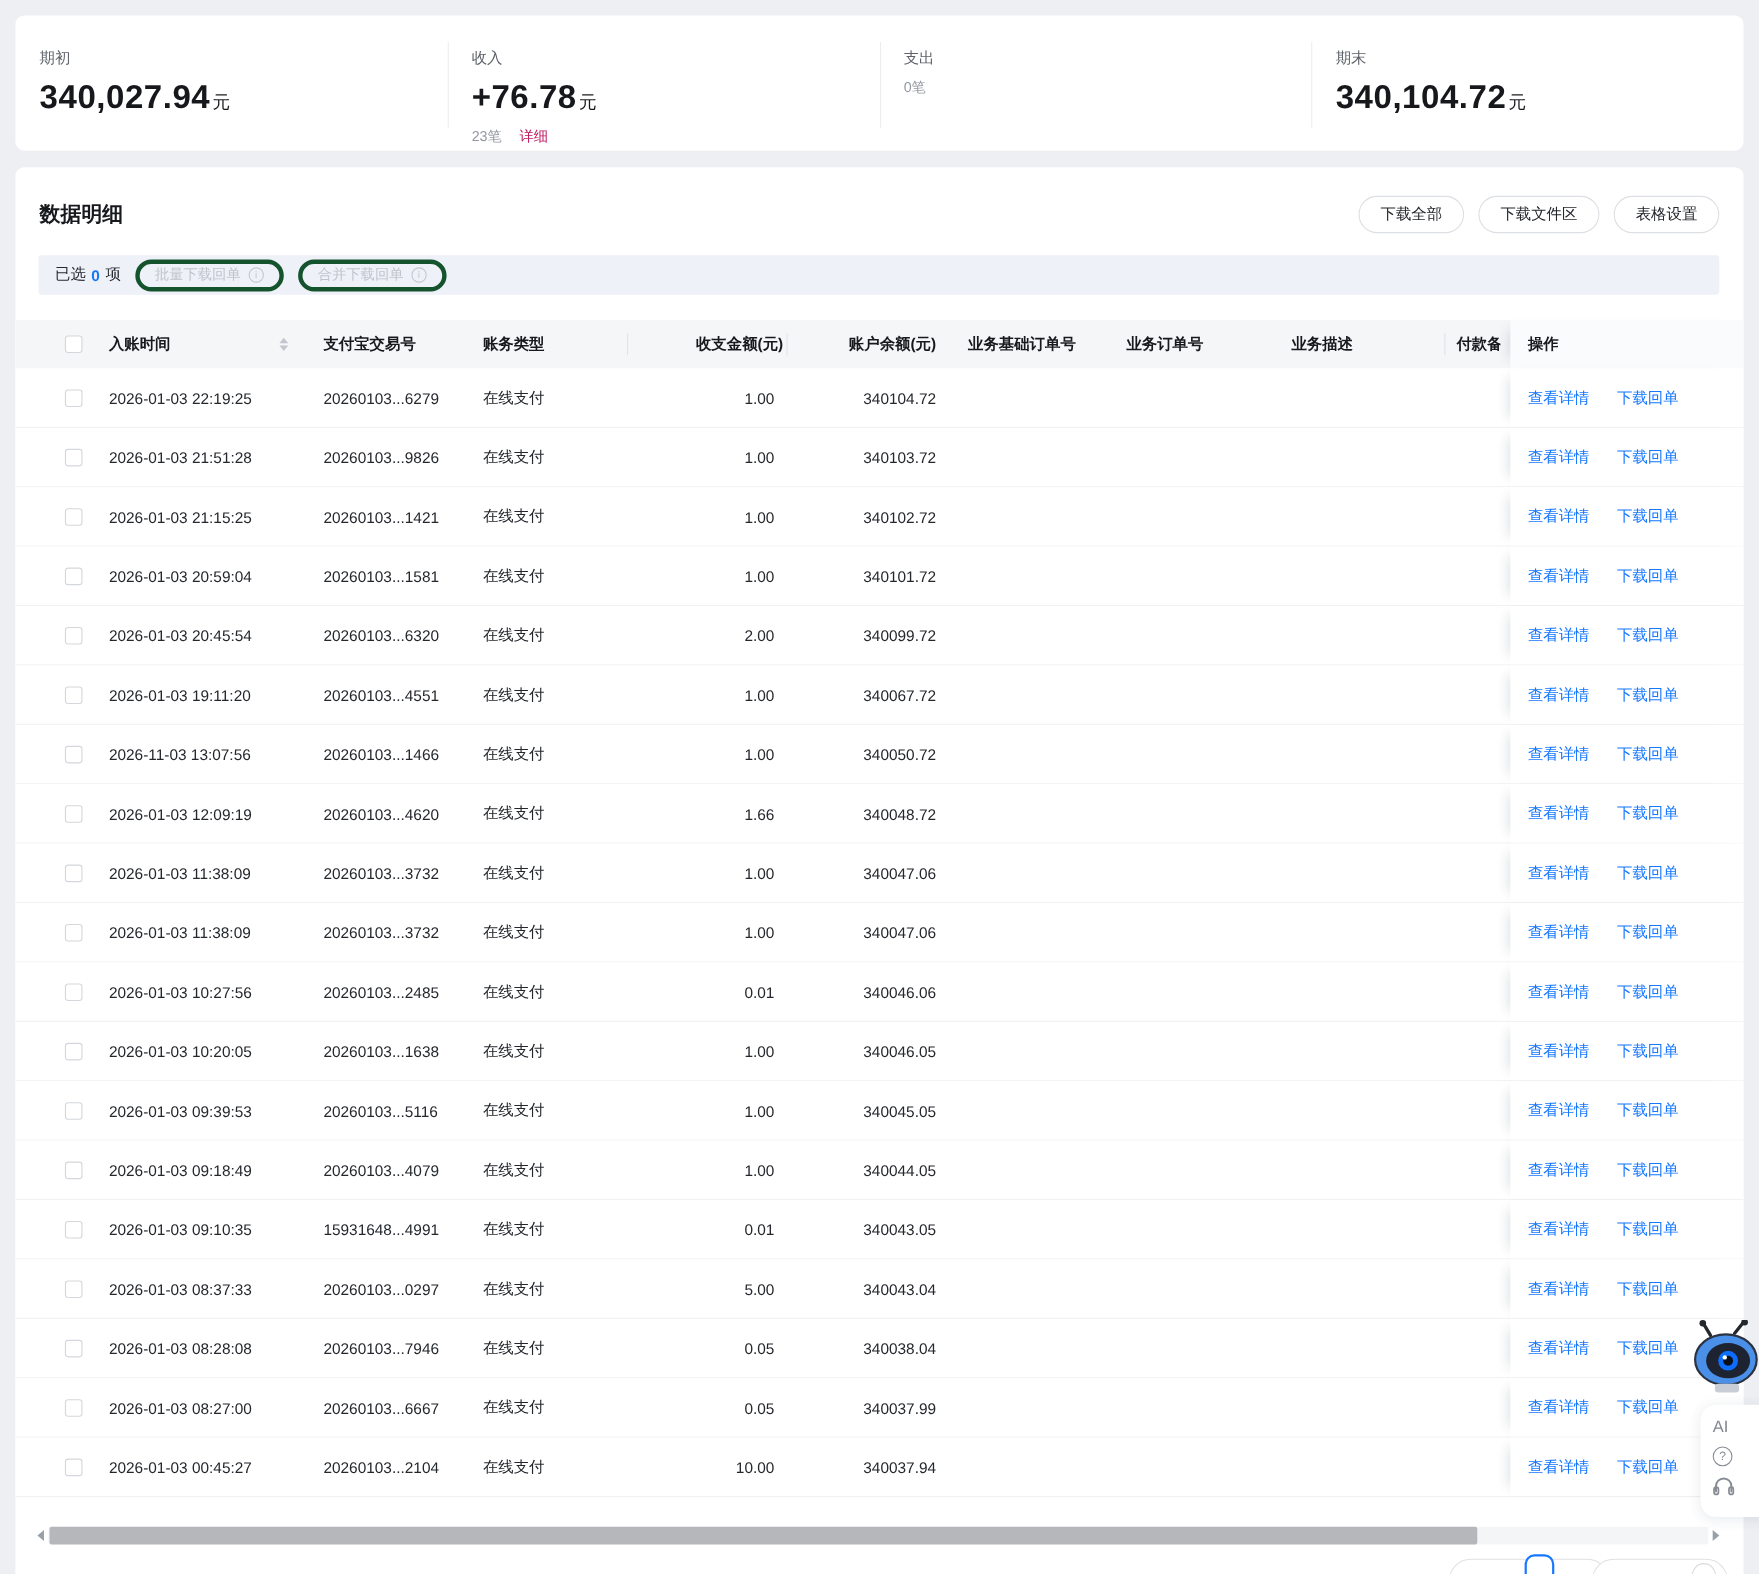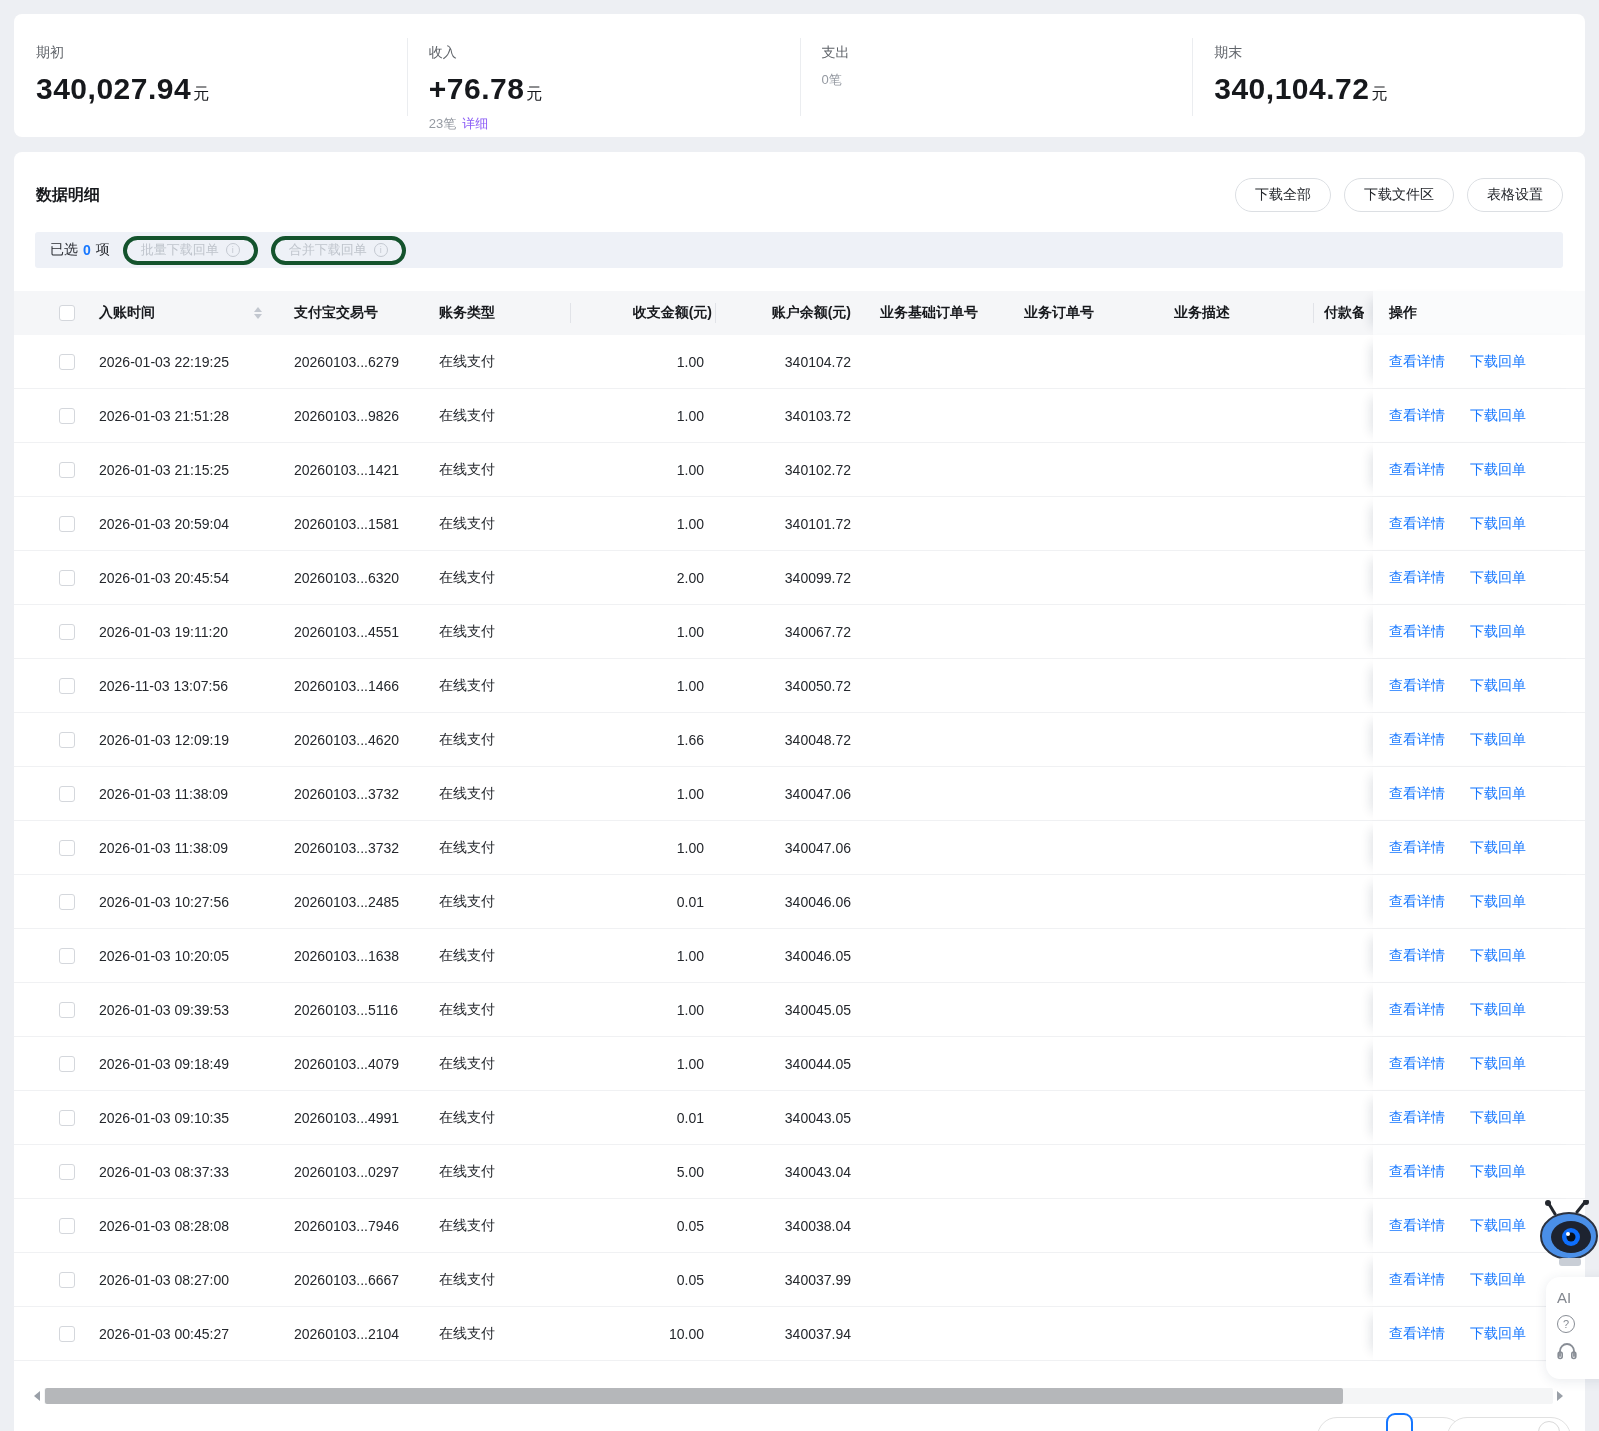--- a/index.html
+++ b/index.html
@@ -16,28 +16,28 @@
     background:#fff; border-radius:8px; display:flex;
   }
   .sum-col { flex:1; padding:30px 0 0 22px; position:relative; }
   .sum-col + .sum-col::before {
     content:""; position:absolute; left:0; top:24px; height:78px; width:1px; background:#ebedf0;
   }
   .sum-label { font-size:14px; color:#5f6369; }
   .sum-value { margin-top:10px; font-size:30px; font-weight:600; color:#16181c; letter-spacing:0.5px; }
   .sum-unit { font-size:16px; font-weight:400; margin-left:2px; }
   .sum-sub { margin-top:9px; font-size:13px; color:#9499a1; }
-  .sum-sub .link { color:#8b5cf6; margin-left:6px; cursor:pointer; }
+  .sum-sub .link { color:#be185d; margin-left:16px; cursor:pointer; }
   
   .panel {
     position:absolute; left:14px; top:152px; width:1571px; height:1300px;
     background:#fff; border-radius:8px; overflow:hidden;
   }
   .panel-head { display:flex; justify-content:space-between; align-items:center; padding:26px 22px 0 22px; }
-  .panel-title { font-size:16px; font-weight:700; color:#17191d; }
+  .panel-title { font-size:19px; font-weight:700; color:#17191d; }
   .head-buttons { display:flex; gap:13px; }
   .pill-btn {
     height:34px; padding:0 19px; background:#fff; border:1px solid #dcdfe3; border-radius:17px;
     font-size:14px; color:#23262b; display:flex; align-items:center; cursor:pointer;
     font-family:inherit;
   }
   
   .select-bar {
     margin:20px 22px 0 21px; height:36px; background:#eef1f7; border-radius:3px;
     display:flex; align-items:center; padding-left:15px; font-size:14px; color:#272a30;
@@ -611,21 +611,21 @@
   </div>
 
   <div class="t-row t-body-row">
     <div class="cell c-cb">
             <span class="checkbox"></span>
           </div>
     <div class="cell c-time">
             <span>2026-01-03 09:10:35</span>
           </div>
     <div class="cell c-txn">
-            <span>20260103...4991</span>
+            <span>15931648...4991</span>
           </div>
     <div class="cell c-type">
             <span>在线支付</span>
           </div>
     <div class="cell c-amt">
             <span>0.01</span>
           </div>
     <div class="cell c-bal">
             <span>340043.05</span>
           </div>

